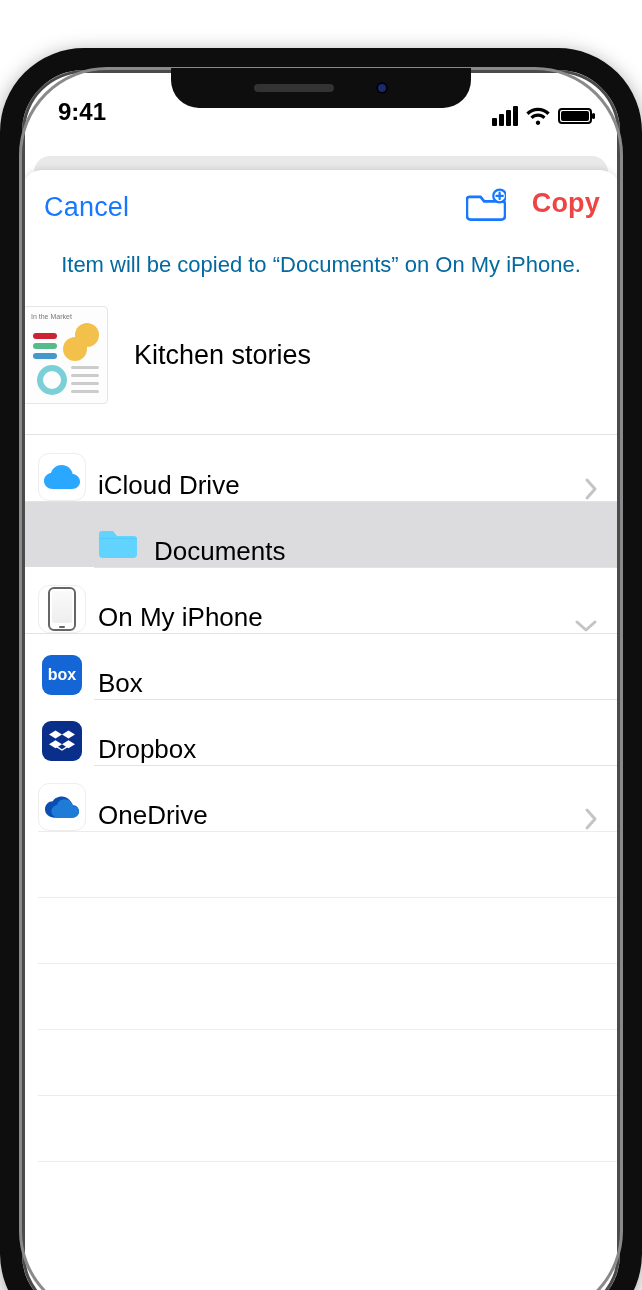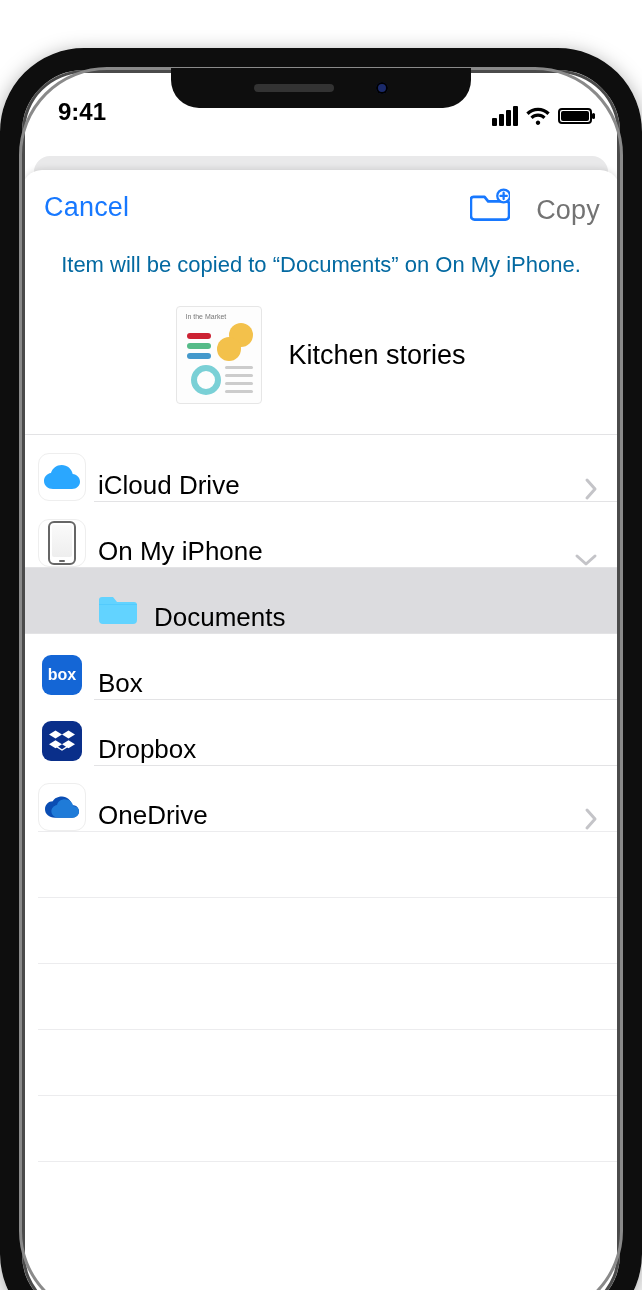--- a/index.html
+++ b/index.html
@@ -92,39 +92,39 @@
     border-radius: 20px 20px 0 0;
     box-shadow: 0 -1px 6px rgba(0,0,0,.12);
     display:flex; flex-direction:column;
   }
 
   
   .nav {
     display:flex; align-items:center; justify-content:space-between;
     padding: 18px 20px 16px 22px;
   }
-  .nav-left, .nav-right { display:flex; align-items:flex-end; gap:26px; }
+  .nav-left, .nav-right { display:flex; align-items:flex-start; gap:26px; }
   .link-btn {
     color:#1778ff; font-size:27px; letter-spacing:.2px;
     background:none; border:none; cursor:pointer;
   }
-  .link-btn.strong{ font-weight:400; color:#737373; }
+  .link-btn.strong{ font-weight:700; color:#ef4444; }
   .new-folder-icon{ width:40px; height:34px; color:#1778ff; }
 
   
   .msg{
     text-align:center;
     font-size:22px;
     color:#0369a1;
     padding: 10px 26px 0;
   }
 
   
   .preview{
-    display:flex; align-items:center; justify-content:center; gap:26px;
+    display:flex; align-items:center; justify-content:flex-start; gap:26px;
     padding: 28px 0 30px;
   }
   .thumb{
     width:86px; height:98px;
     border:1px solid #e6e6e6; border-radius:4px;
     background:#fdfdfd;
     position:relative; overflow:hidden;
   }
   .thumb .hdr{ position:absolute; top:6px; left:8px; font-size:7px; color:#777;}
   .thumb .circ{position:absolute; width:24px; height:24px; border-radius:50%;}
@@ -261,40 +261,40 @@
             <svg width="36" height="24" viewBox="0 0 36 24">
                 <path fill="#2aa7ff" d="M28 24H9C4 24 0 20.5 0 16c0-4 3-7.3 6.9-7.9C8.3 3.4 12.6 0 17.7 0c5.5 0 10.1 3.9 11 9.1 4 .3 7.3 3.6 7.3 7.7 0 4-3.3 7.2-8 7.2z"></path>
               </svg>
           </span>
           <span class="label">iCloud Drive</span>
           <svg class="chev" width="14" height="24" viewBox="0 0 14 24">
               <path fill="none" stroke="currentColor" stroke-width="3" stroke-linecap="round" stroke-linejoin="round" d="M3 3l8 9-8 9"></path>
             </svg>
         </div>
 
+        <div class="row indent selected has-sep">
+          <span class="icon-slot no-border">
+            <svg class="folder-ic" viewBox="0 0 40 32">
+                <path fill="#62d3ff" d="M4 4h11l4 5h17a3 3 0 0 1 3 3v15a4 4 0 0 1-4 4H5a4 4 0 0 1-4-4V7a3 3 0 0 1 3-3z"></path>
+                <path fill="#49c7fb" d="M1 11h38v1H1z" opacity=".6"></path>
+              </svg>
+          </span>
+          <span class="label">Documents</span>
+        </div>
+
         <div class="row has-sep">
           <span class="icon-slot">
               <span class="iphone-ic"></span>
             </span>
           <span class="label">On My iPhone</span>
           <svg class="chev" width="24" height="14" viewBox="0 0 24 14">
               <path fill="none" stroke="currentColor" stroke-width="3" stroke-linecap="round" stroke-linejoin="round" d="M3 3l9 8 9-8"></path>
             </svg>
         </div>
 
-        <div class="row indent selected has-sep">
-          <span class="icon-slot no-border">
-            <svg class="folder-ic" viewBox="0 0 40 32">
-                <path fill="#62d3ff" d="M4 4h11l4 5h17a3 3 0 0 1 3 3v15a4 4 0 0 1-4 4H5a4 4 0 0 1-4-4V7a3 3 0 0 1 3-3z"></path>
-                <path fill="#49c7fb" d="M1 11h38v1H1z" opacity=".6"></path>
-              </svg>
-          </span>
-          <span class="label">Documents</span>
-        </div>
-
         <div class="row has-sep after-selected">
           <span class="icon-slot no-border">
               <span class="box-ic">box</span>
             </span>
           <span class="label">Box</span>
         </div>
 
         <div class="row has-sep">
           <span class="icon-slot no-border">
             <span class="dbx-ic">

